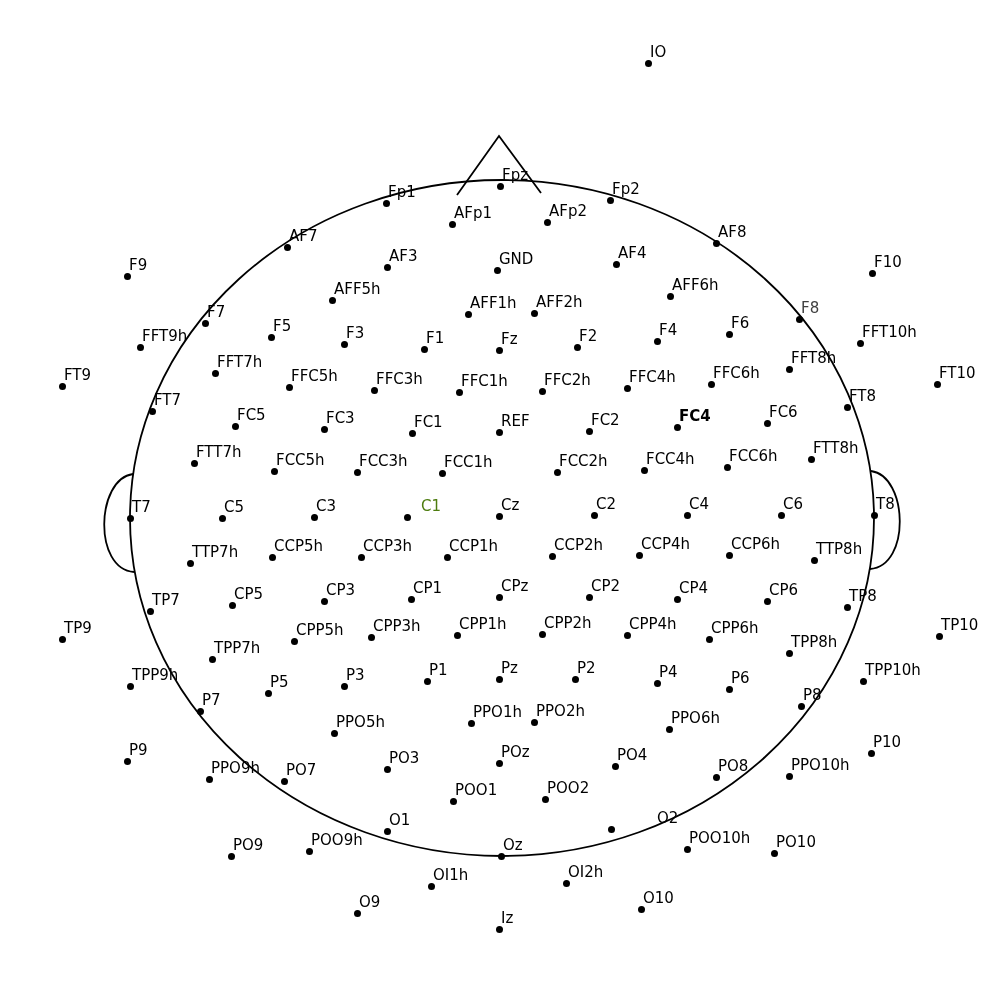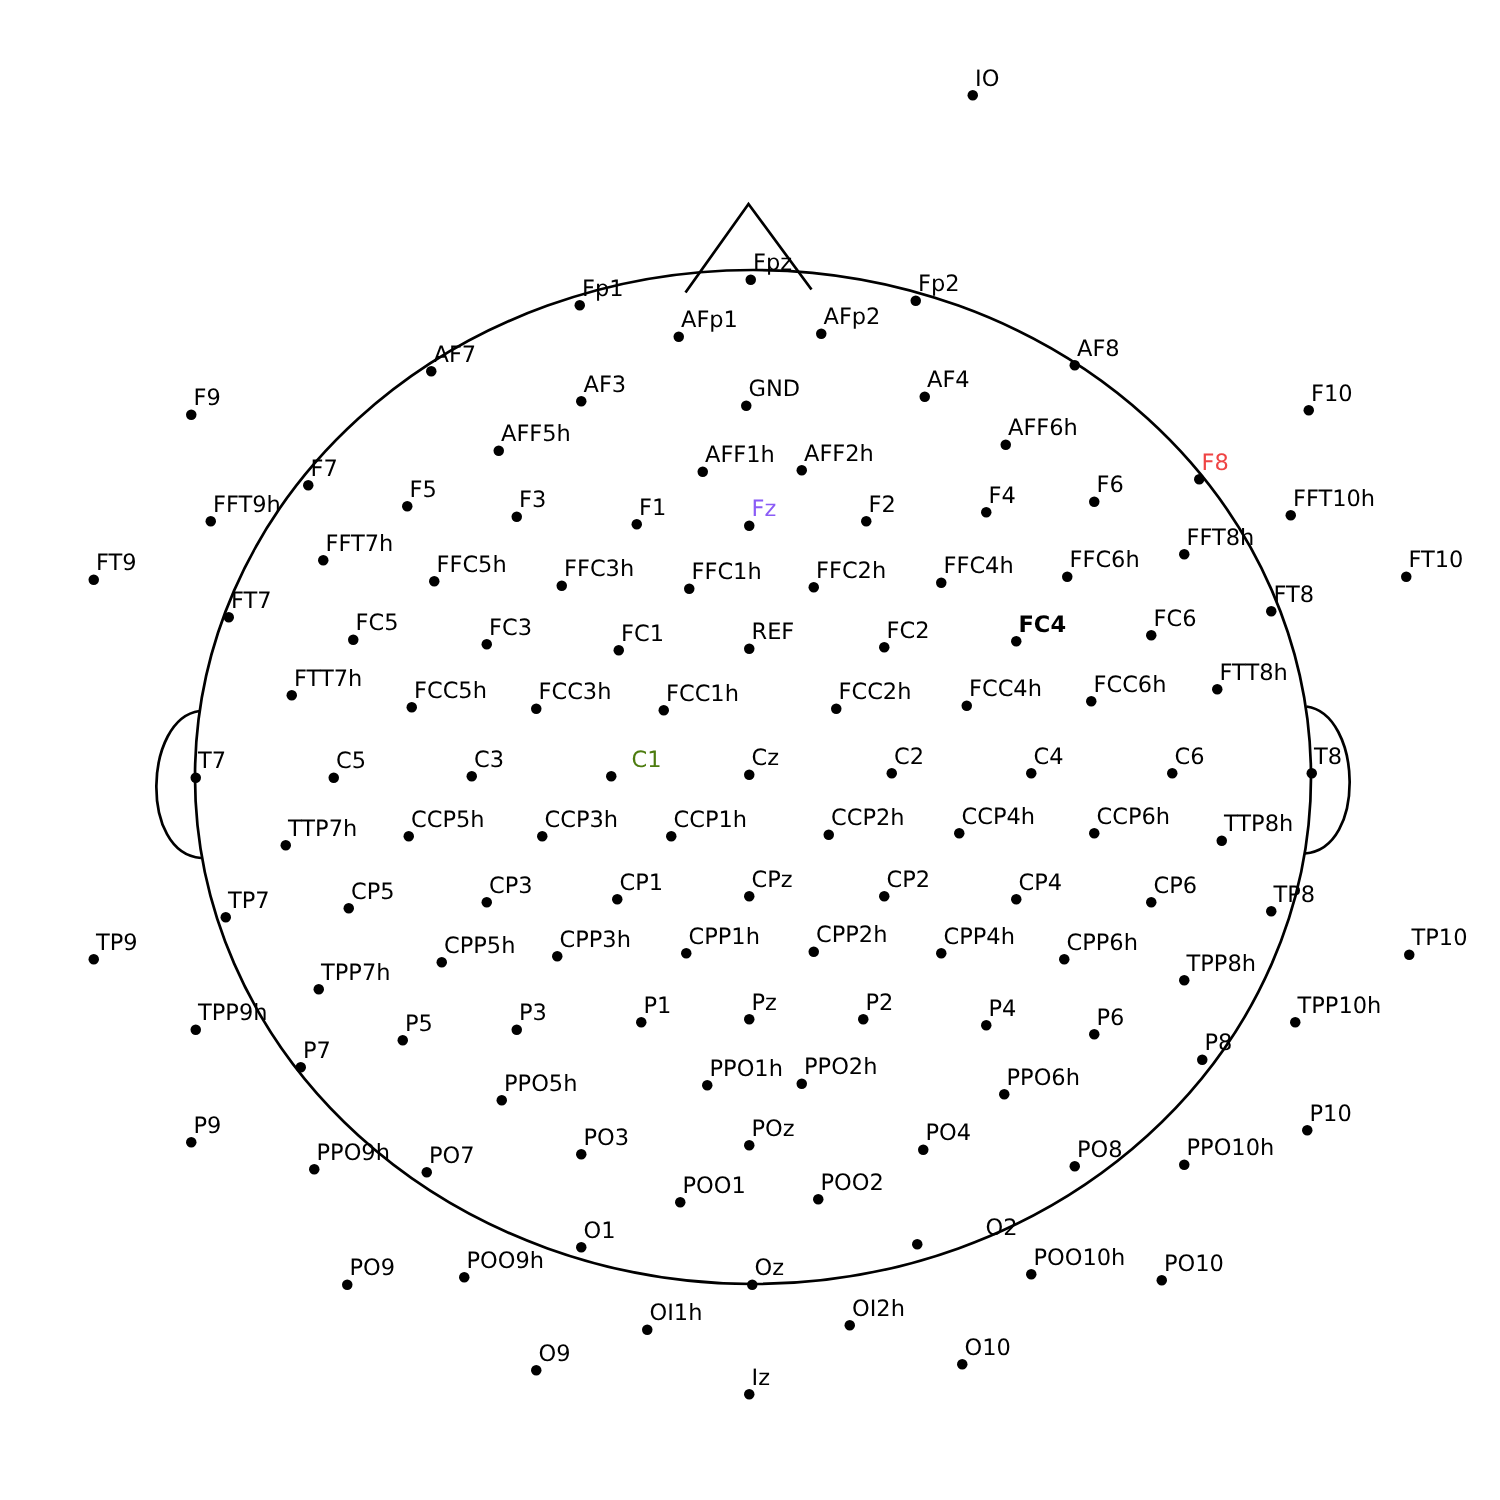--- a/index.html
+++ b/index.html
@@ -136,21 +136,21 @@
       <div class="electrode" style="left: 534px; top: 313px;">
         <span class="dot" style="background: rgb(0, 0, 0);"></span>
         <span class="lbl" style="color: rgb(0, 0, 0);">AFF2h</span>
       </div>
       <div class="electrode" style="left: 205px; top: 323px;">
         <span class="dot" style="background: rgb(0, 0, 0);"></span>
         <span class="lbl" style="color: rgb(0, 0, 0);">F7</span>
       </div>
       <div class="electrode" style="left: 799px; top: 319px;">
         <span class="dot" style="background: rgb(0, 0, 0);"></span>
-        <span class="lbl" style="color: #ef4444;">F8</span>
+        <span class="lbl" style="color: #404040;">F8</span>
       </div>
       <div class="electrode" style="left: 140px; top: 347px;">
         <span class="dot" style="background: rgb(0, 0, 0);"></span>
         <span class="lbl" style="color: rgb(0, 0, 0);">FFT9h</span>
       </div>
       <div class="electrode" style="left: 860px; top: 343px;">
         <span class="dot" style="background: rgb(0, 0, 0);"></span>
         <span class="lbl" style="color: rgb(0, 0, 0);">FFT10h</span>
       </div>
       <div class="electrode" style="left: 271px; top: 337px;">
@@ -172,21 +172,21 @@
       <div class="electrode" style="left: 424px; top: 349px;">
         <span class="dot" style="background: rgb(0, 0, 0);"></span>
         <span class="lbl" style="color: rgb(0, 0, 0);">F1</span>
       </div>
       <div class="electrode" style="left: 577px; top: 347px;">
         <span class="dot" style="background: rgb(0, 0, 0);"></span>
         <span class="lbl" style="color: rgb(0, 0, 0);">F2</span>
       </div>
       <div class="electrode" style="left: 499px; top: 350px;">
         <span class="dot" style="background: rgb(0, 0, 0);"></span>
-        <span class="lbl" style="color: #8b5cf6;">Fz</span>
+        <span class="lbl" style="color: #000000;">Fz</span>
       </div>
       <div class="electrode" style="left: 62px; top: 386px;">
         <span class="dot" style="background: rgb(0, 0, 0);"></span>
         <span class="lbl" style="color: rgb(0, 0, 0);">FT9</span>
       </div>
       <div class="electrode" style="left: 937px; top: 384px;">
         <span class="dot" style="background: rgb(0, 0, 0);"></span>
         <span class="lbl" style="color: rgb(0, 0, 0);">FT10</span>
       </div>
       <div class="electrode" style="left: 215px; top: 373px;">

